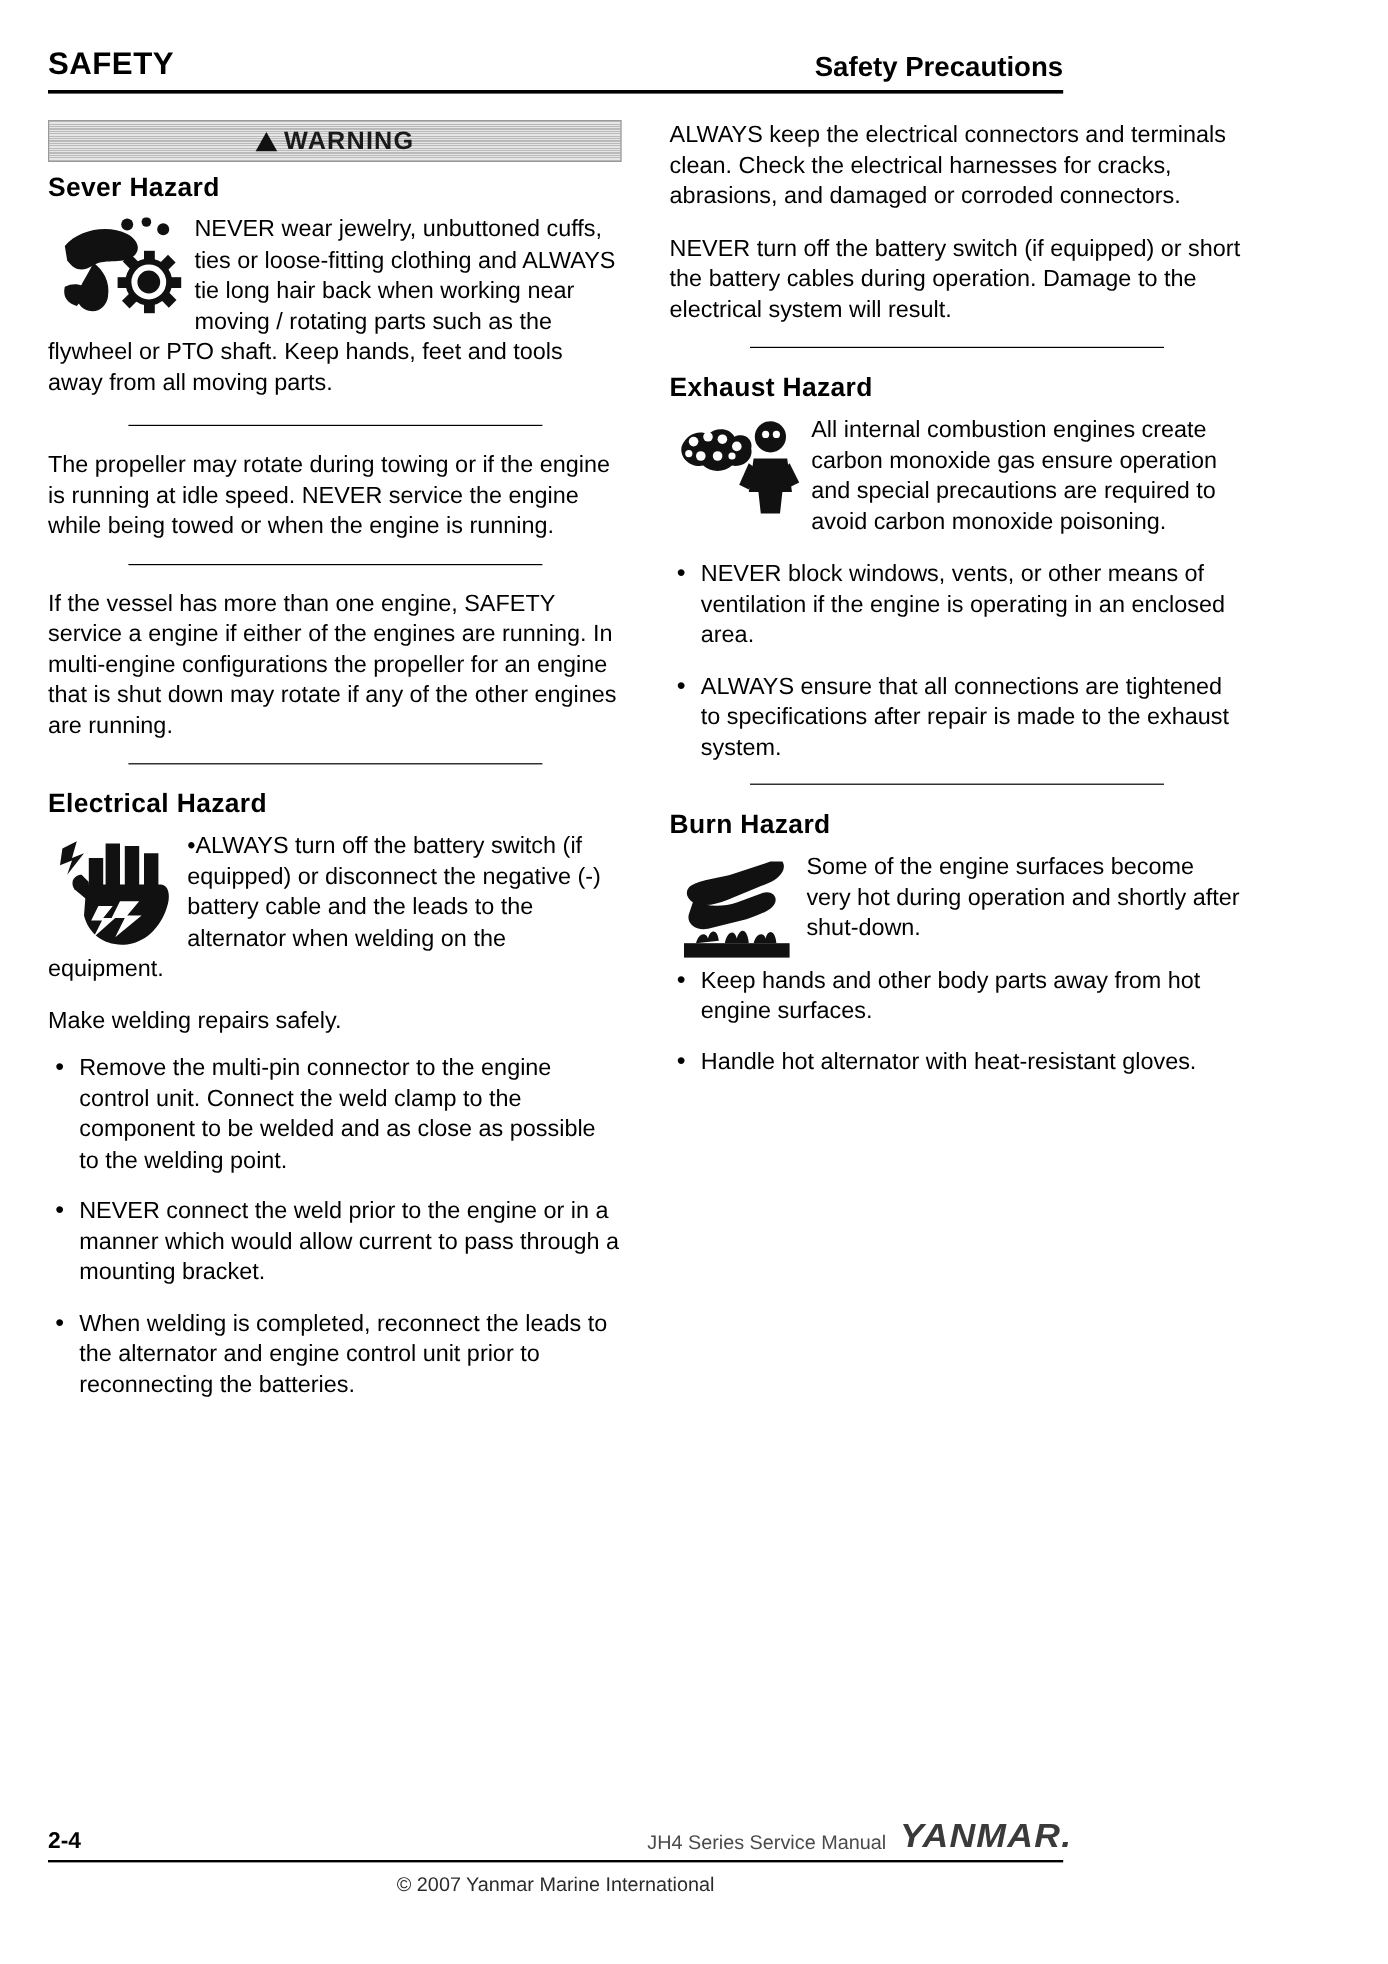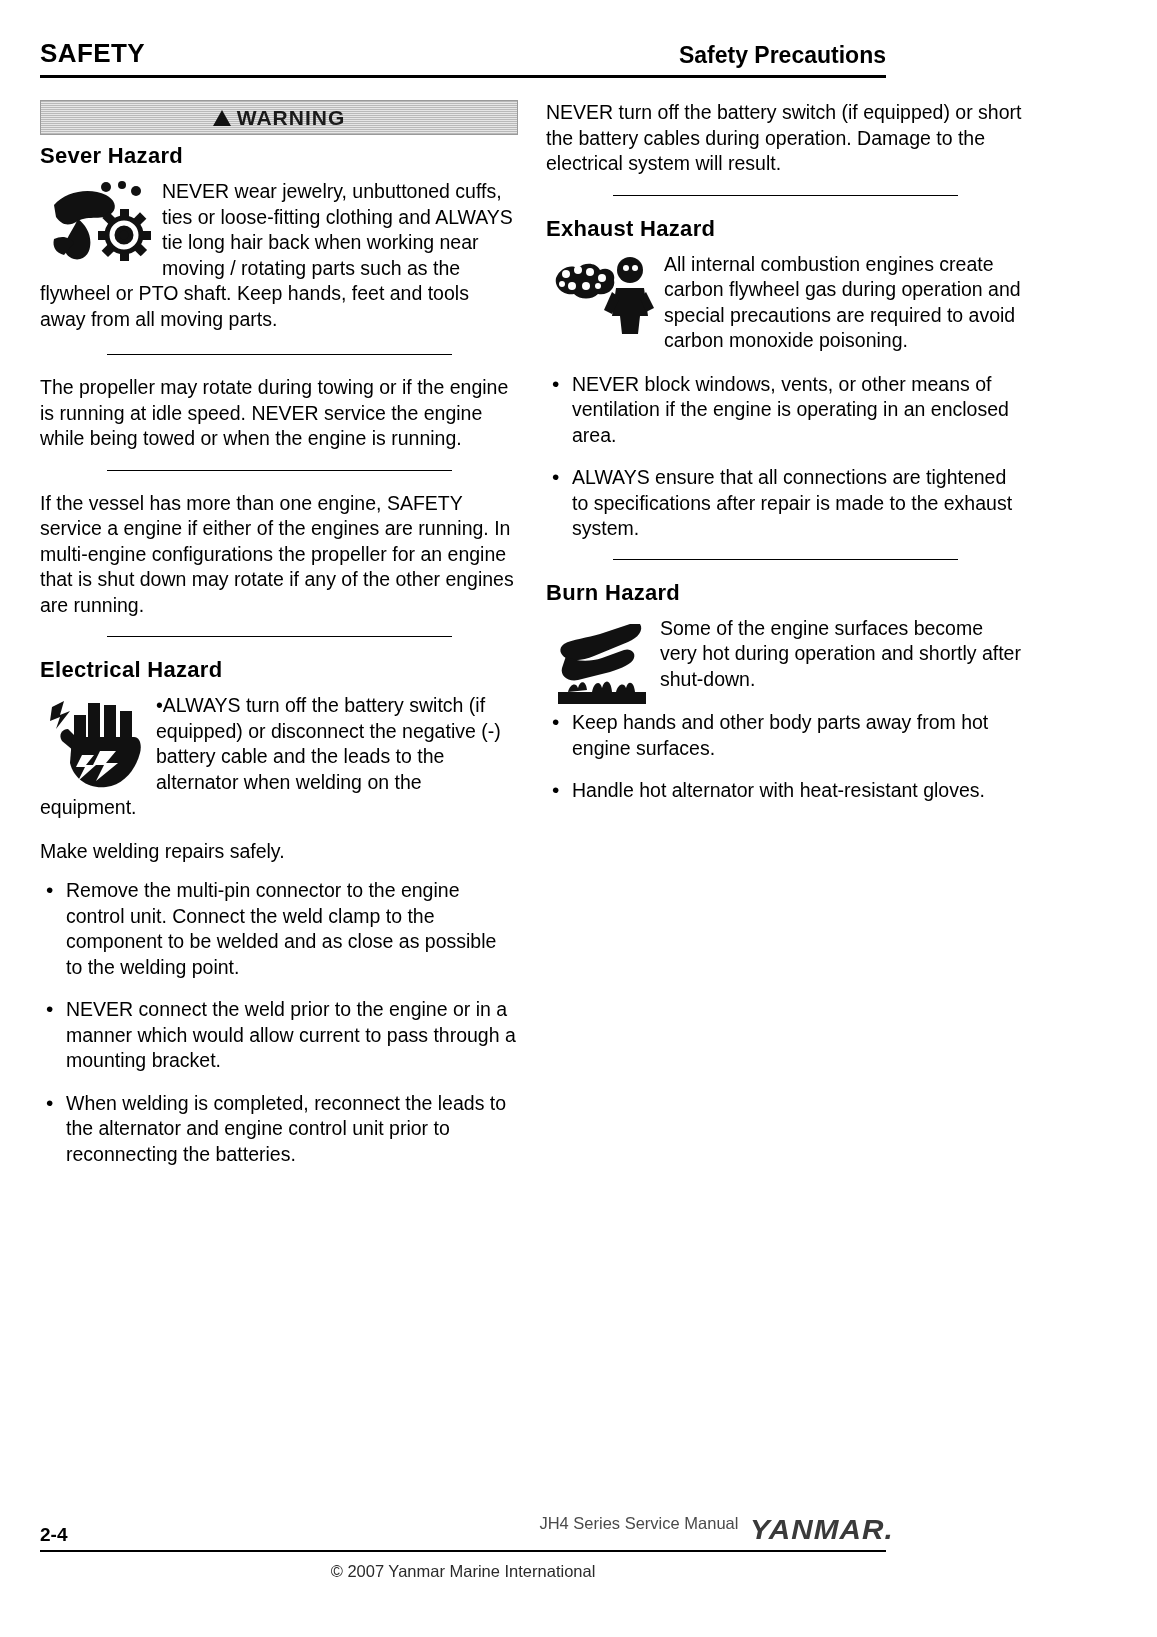--- a/index.html
+++ b/index.html
@@ -39,21 +39,21 @@
     letter-spacing: 0.4px;
   }
   .header-right {
     font-size: 23px;
     font-weight: bold;
   }
 
   
   .columns {
     display: flex;
-    gap: 28px;
+    gap: 40px;
     margin-top: 22px;
   }
   .col {
     width: 478px;
     flex: 0 0 478px;
   }
 
   p, li {
     font-size: 19.5px;
     line-height: 25.5px;
@@ -150,20 +150,21 @@
     justify-content: space-between;
     border-bottom: 2.5px solid #000;
     padding-bottom: 4px;
   }
   .page-num {
     font-size: 19px;
     font-weight: bold;
   }
   .footer-right {
     display: flex;
+    align-items: flex-end;
     gap: 12px;
   }
   .manual-name {
     font-size: 16.5px;
     color: #4a4a4a;
   }
   .brand {
     font-size: 28px;
     font-weight: bold;
     font-style: italic;
@@ -273,20 +274,21 @@
       <ul>
         <li>Remove the multi-pin connector to the engine control unit. Connect the weld clamp to the component to be welded and as close as possible to the welding point.</li>
         <li>NEVER connect the weld prior to the engine or in a manner which would allow current to pass through a mounting bracket.</li>
         <li>When welding is completed, reconnect the leads to the alternator and engine control unit prior to reconnecting the batteries.</li>
       </ul>
 
     </div>
 
     <div class="col">
 
+      <p>ALWAYS keep the electrical connectors and terminals clean. Check the electrical harnesses for cracks, abrasions, and damaged or corroded connectors.</p>
       <p>NEVER turn off the battery switch (if equipped) or short the battery cables during operation. Damage to the electrical system will result.</p>
 
       <hr class="sep">
 
       <h2 class="hazard">Exhaust Hazard</h2>
 
       <div class="icon-block clearfix">
         <span class="icon-float">
           <svg width="100" height="86" viewBox="0 0 100 86">
             <g fill="#111">
@@ -307,21 +309,21 @@
               <path d="M62 34 L90 34 L94 62 L86 62 L84 80 L68 80 L66 62 L58 62 Z"></path>
               <path d="M58 38 L50 56 L58 60 L66 44 Z"></path>
               <path d="M92 38 L100 54 L92 58 L86 44 Z"></path>
             </g>
             <g fill="#fff">
               <circle cx="72" cy="14" r="3"></circle>
                 <circle cx="81" cy="14" r="3"></circle>
             </g>
           </svg>
         </span>
-        <p>All internal combustion engines create carbon flywheel gas during operation and special precautions are required to avoid carbon monoxide poisoning.</p>
+        <p>All internal combustion engines create carbon monoxide gas ensure operation and special precautions are required to avoid carbon monoxide poisoning.</p>
       </div>
 
       <ul>
         <li>NEVER block windows, vents, or other means of ventilation if the engine is operating in an enclosed area.</li>
         <li>ALWAYS ensure that all connections are tightened to specifications after repair is made to the exhaust system.</li>
       </ul>
 
       <hr class="sep">
 
       <h2 class="hazard">Burn Hazard</h2>

